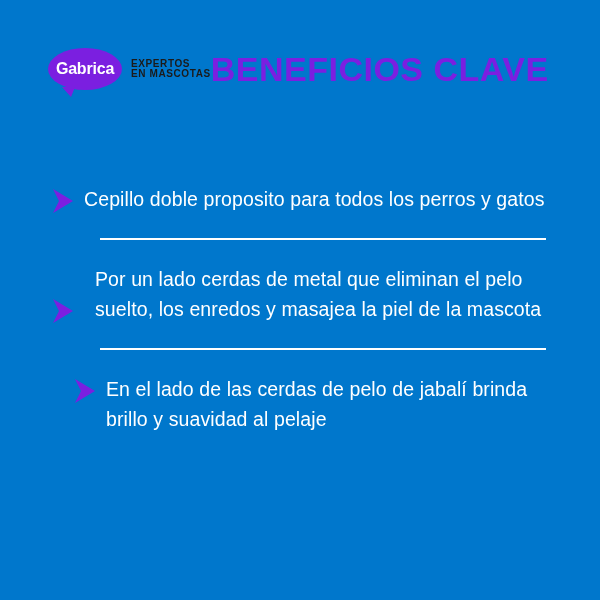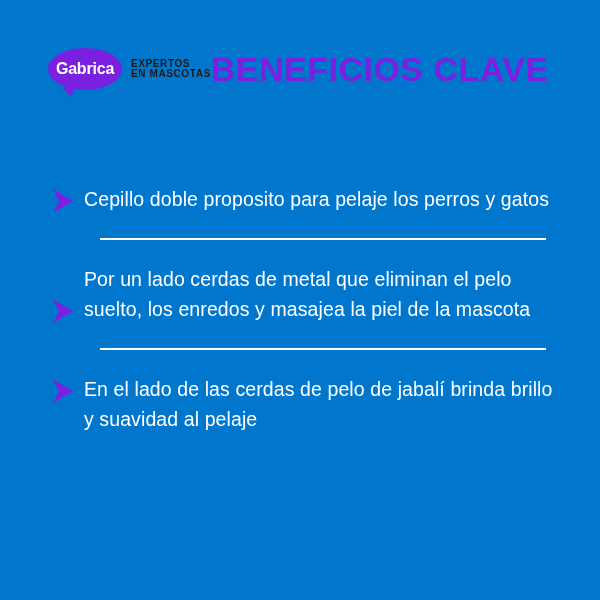--- a/index.html
+++ b/index.html
@@ -111,22 +111,22 @@
     letter-spacing: 0.1px;
     padding-left: 6px;
   }
   .divider {
     height: 2px;
     background: #ffffff;
     margin: 24px 54px 24px 100px;
     width: 446px;
   }
   .item-1 { margin-top: 14px; }
-  .item-2 { margin-top: 10px; }
-  .item-3 { margin-top: 2px; }
+  .item-2 { margin-top: 10px; gap: 11px; }
+  .item-3 { margin-top: 2px; margin-left: 22px; }
 </style>
 </head>
 <body>
 
 <div class="page">
 
   <div class="header">
     <div class="logo-block">
       <div class="logo-badge">
         <span class="logo-text">Gabrica</span>
@@ -140,21 +140,21 @@
   </div>
 
   <div class="list">
 
     <div class="item item-1">
       <div class="bullet">
         <svg width="22" height="26" viewBox="0 0 22 26" aria-hidden="true">
           <path d="M1 1 L21 13 L1 25 L7 13 Z" fill="#7B1FE0"></path>
         </svg>
       </div>
-      <div class="item-text">Cepillo doble proposito para pelaje los perros y gatos</div>
+      <div class="item-text">Cepillo doble proposito para todos los perros y gatos</div>
     </div>
 
     <div class="divider"></div>
 
     <div class="item item-2">
       <div class="bullet" style="margin-top:34px;">
         <svg width="22" height="26" viewBox="0 0 22 26" aria-hidden="true">
           <path d="M1 1 L21 13 L1 25 L7 13 Z" fill="#7B1FE0"></path>
         </svg>
       </div>

